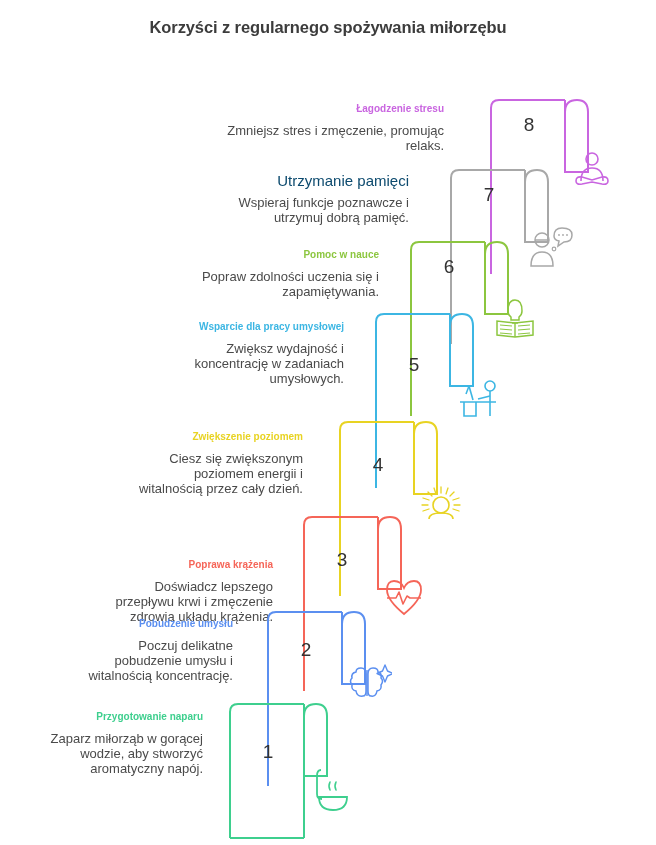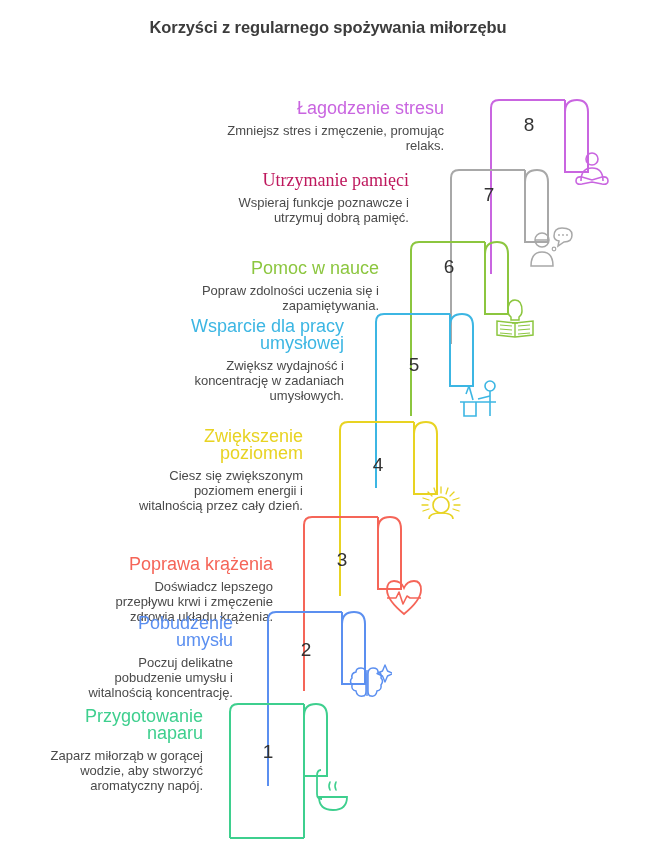--- a/index.html
+++ b/index.html
@@ -28,22 +28,22 @@
     letter-spacing: -0.1px;
   }
   .step {
     position: absolute;
   }
   .step-text {
     position: absolute;
     text-align: right;
   }
   .step-heading {
-    font-size: 18px;
-    font-weight: normal;
+    font-size: 10px;
+    font-weight: bold;
     line-height: 17px;
     margin-bottom: 6px;
   }
   .step-desc {
     font-size: 13px;
     line-height: 15px;
     color: #4a4a4a;
   }
   .card-svg {
     position: absolute;
@@ -80,21 +80,21 @@
     <div class="card-num" style="left:483px; top:115px; width:92px;">8</div>
     <svg class="icon-svg" style="left:572px; top:150px;" width="40" height="40" viewBox="0 0 40 40">
       <circle cx="20" cy="9" r="6" fill="none" stroke="#c965e0" stroke-width="1.6"></circle>
       <path d="M9 31 Q9 18 20 18 Q31 18 31 31" fill="none" stroke="#c965e0" stroke-width="1.6"></path>
       <path d="M4 31 Q4 26 10 27 L20 30 L30 27 Q36 26 36 31 Q36 35 30 34 L20 32 L10 34 Q4 35 4 31 Z" fill="none" stroke="#c965e0" stroke-width="1.6"></path>
     </svg>
   </div>
 
   <div class="step">
     <div class="step-text" style="left:194px; top:172px; width:215px;">
-      <div class="step-heading" style="color:#be185d; font-weight:normal; font-size:18px;font-family:Liberation Serif, serif;">Utrzymanie pamięci</div>
+      <div class="step-heading" style="color:#0c4a6e; font-weight:normal; font-size:15px;">Utrzymanie pamięci</div>
       <div class="step-desc">Wspieraj funkcje poznawcze i utrzymuj dobrą pamięć.</div>
     </div>
     <svg class="card-svg" style="left:443px; top:166px;" width="110" height="180" viewBox="0 0 110 180">
       <path d="M8 168 L8 12 Q8 4 16 4 L82 4" fill="none" stroke="#a8a8a8" stroke-width="2"></path>
       <path d="M82 4 L82 76 L105 76 L105 16 Q105 4 94 4 Q82 4 82 16" fill="none" stroke="#a8a8a8" stroke-width="2"></path>
       <line x1="8" y1="168" x2="8" y2="178" stroke="#a8a8a8" stroke-width="2"></line>
     </svg>
     <div class="card-num" style="left:443px; top:185px; width:92px;">7</div>
     <svg class="icon-svg" style="left:530px; top:226px;" width="46" height="44" viewBox="0 0 46 44">
       <circle cx="12" cy="14" r="7" fill="none" stroke="#a8a8a8" stroke-width="1.5"></circle>
@@ -102,21 +102,21 @@
       <path d="M1 40 Q1 26 12 26 Q23 26 23 40 Z" fill="none" stroke="#a8a8a8" stroke-width="1.5"></path>
       <path d="M24 10 Q24 2 32 2 Q42 2 42 9 Q42 16 34 16 L28 20 L29 15 Q24 14 24 10 Z" fill="none" stroke="#a8a8a8" stroke-width="1.5"></path>
       <circle cx="29" cy="9" r="0.9" fill="#a8a8a8"></circle>
       <circle cx="33" cy="9" r="0.9" fill="#a8a8a8"></circle>
       <circle cx="37" cy="9" r="0.9" fill="#a8a8a8"></circle>
       <circle cx="24" cy="23" r="1.8" fill="none" stroke="#a8a8a8" stroke-width="1.2"></circle>
     </svg>
   </div>
 
   <div class="step">
-    <div class="step-text" style="left:174px; top:260px; width:205px;">
+    <div class="step-text" style="left:174px; top:246px; width:205px;">
       <div class="step-heading" style="color:#8cc63f;">Pomoc w nauce</div>
       <div class="step-desc">Popraw zdolności uczenia się i zapamiętywania.</div>
     </div>
     <svg class="card-svg" style="left:403px; top:238px;" width="110" height="180" viewBox="0 0 110 180">
       <path d="M8 168 L8 12 Q8 4 16 4 L82 4" fill="none" stroke="#8cc63f" stroke-width="2"></path>
       <path d="M82 4 L82 76 L105 76 L105 16 Q105 4 94 4 Q82 4 82 16" fill="none" stroke="#8cc63f" stroke-width="2"></path>
       <line x1="8" y1="168" x2="8" y2="178" stroke="#8cc63f" stroke-width="2"></line>
     </svg>
     <div class="card-num" style="left:403px; top:257px; width:92px;">6</div>
     <svg class="icon-svg" style="left:494px; top:295px;" width="42" height="44" viewBox="0 0 42 44">

